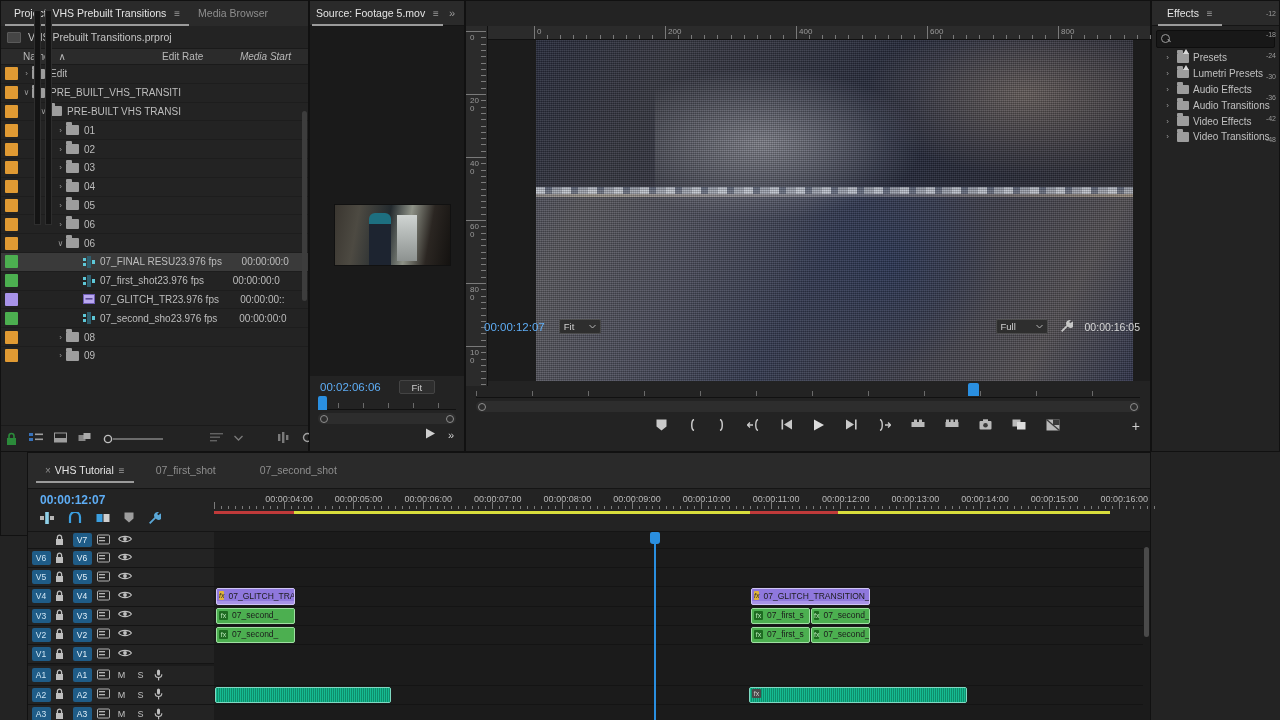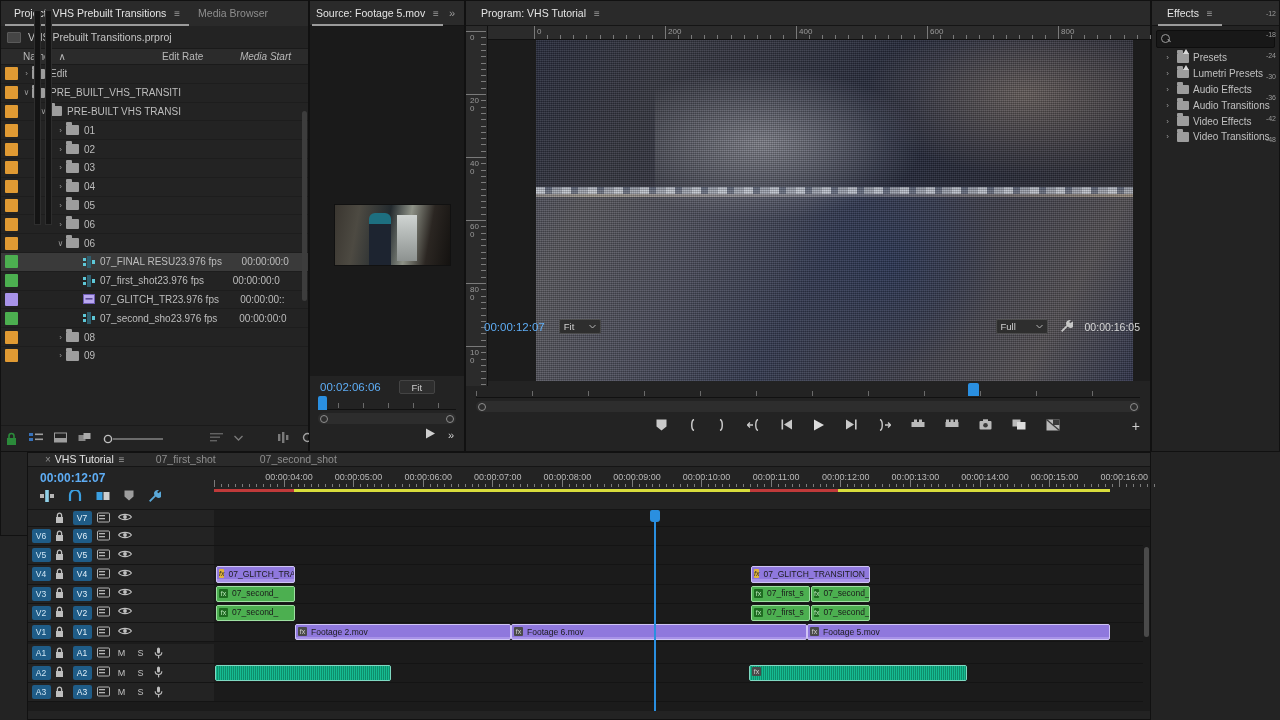--- a/index.html
+++ b/index.html
@@ -133,21 +133,21 @@
           border-left:3px solid transparent;border-right:3px solid transparent;border-bottom:5px solid #d9d9d9; }
 
   
   #tools { left: 0; top: 452px; width: 27px; height: 268px; background:#232323; border:1px solid #111; }
   .tool { width: 23px; height: 21px; margin: 1px auto 0; display:flex; align-items:center;
           justify-content:center; border-radius:2px; }
   .tool.active { background: #3d3d3d; }
 
   
   #timeline { left: 27px; top: 452px; width: 1124px; height: 268px; }
-  .tl-tabs { height: 14px; background:#2a2a2a; display:flex; align-items:center;
+  .tl-tabs { height: 36px; background:#2a2a2a; display:flex; align-items:center;
              border-bottom:1px solid #151515; padding-left:8px; }
   .tl-head { height: 43px; position: relative; background:#232323; border-bottom:1px solid #151515; }
   .tl-tc { position:absolute; left:12px; top:4px; font-size:12px; color:#5eadf5; font-weight:bold; }
   .tl-tools { position:absolute; left:12px; top:22px; display:flex; gap:14px; align-items:center; }
   .tl-ruler { position:absolute; left:186px; right:0; top:0; height:30px; }
   .tl-ruler .lab { position:absolute; top:5px; font-size:9px; color:#b9b9b9; transform: translateX(-50%); }
   .tl-ruler .tk { position:absolute; bottom:10px; width:1px; background:#7b7b7b; }
   .workbar { position:absolute; left:0; right:0; bottom:5px; height:3px; }
   .tracks { position: relative; height: 201px; background: #1b1b1b; overflow: hidden; }
   .thead { position:absolute; left:0; width:186px; background:#232323; display:flex;
@@ -510,26 +510,20 @@
         <span>
           <svg width="11" height="11" viewBox="0 0 11 11">
               <path d="M1 0.5L10 5.5 1 10.5z" fill="#cfcfcf"></path>
             </svg></span>
         <span style="font-size:11px;color:#cfcfcf">»</span>
       </div>
     </div>
   </div>
 
   <div class="panel" id="program">
-    <div class="tabbar">
-      <span class="tab" style="color:#e4e4e4">
-        <span>Program: VHS Tutorial</span>
-        <span class="tabmenu">≡</span>
-      </span>
-    </div>
 
     <div class="prog-ruler-v" id="prog-rv">
         <div class="rl" style="left: 4px; top: 8px; width: 9px; line-height: 8px; word-break: break-all;">0</div>
         <div class="rtick" style="top: 5px; left: 0px; height: 1px; width: 20px;"></div>
         <div class="rtick" style="top: 11.3px; left: 15px; height: 1px; width: 5px;"></div>
         <div class="rtick" style="top: 17.6px; left: 15px; height: 1px; width: 5px;"></div>
         <div class="rtick" style="top: 23.9px; left: 15px; height: 1px; width: 5px;"></div>
         <div class="rtick" style="top: 30.2px; left: 15px; height: 1px; width: 5px;"></div>
         <div class="rtick" style="top: 36.5px; left: 15px; height: 1px; width: 5px;"></div>
         <div class="rtick" style="top: 42.8px; left: 15px; height: 1px; width: 5px;"></div>
@@ -1267,40 +1261,20 @@
           <span class="syncico"><svg width="13" height="11" viewBox="0 0 13 11">
               <rect x="0.5" y="1" width="12" height="9" rx="1" fill="none" stroke="#c4c4c4"></rect>
               <rect x="2" y="3" width="6" height="1.3" fill="#c4c4c4"></rect>
               <rect x="2" y="6" width="6" height="1.3" fill="#c4c4c4"></rect>
             </svg></span>
           <span class="eyeico" style="margin-left:8px"><svg width="14" height="10" viewBox="0 0 14 10">
               <path d="M0.6 5C3 1.6 11 1.6 13.4 5 11 8.4 3 8.4 0.6 5z" fill="none" stroke="#d0d0d0" stroke-width="1.2"></path>
               <circle cx="7" cy="5" r="1.9" fill="#d0d0d0"></circle>
             </svg></span>
         </div>
-        <div class="trow" id="lane-V1" style="top: 113px; height: 19.2px;">
-          <div class="clip violet" style="left: 81px; width: 216px;">
-            <div style="position:absolute;left:0;right:0;top:0;height:12px;background:#8f78dd;display:flex;align-items:center">
-              <span class="fxbadge grey">fx</span>
-              <span class="lbl">Footage 2.mov</span>
-            </div>
-          </div>
-          <div class="clip violet" style="left: 297px; width: 296px;">
-            <div style="position:absolute;left:0;right:0;top:0;height:12px;background:#8f78dd;display:flex;align-items:center">
-              <span class="fxbadge grey">fx</span>
-              <span class="lbl">Footage 6.mov</span>
-            </div>
-          </div>
-          <div class="clip violet" style="left: 593px; width: 303px;">
-            <div style="position:absolute;left:0;right:0;top:0;height:12px;background:#8f78dd;display:flex;align-items:center">
-              <span class="fxbadge grey">fx</span>
-              <span class="lbl">Footage 5.mov</span>
-            </div>
-          </div>
-        </div>
         <div class="thead" style="top: 134.2px; height: 19.4px;">
           <span style="width:26px;display:flex;justify-content:center">
             <span class="tbadge">A1</span>
           </span>
           <span class="lockico"><svg width="11" height="12" viewBox="0 0 11 12">
               <rect x="2" y="5" width="7" height="6" fill="#d0d0d0"></rect>
               <path d="M3.4 5V3.3a2.1 2.1 0 014.2 0V5" fill="none" stroke="#d0d0d0" stroke-width="1.3"></path>
             </svg></span>
           <span style="width:30px;display:flex;justify-content:center">
             <span class="tname">A1</span>

